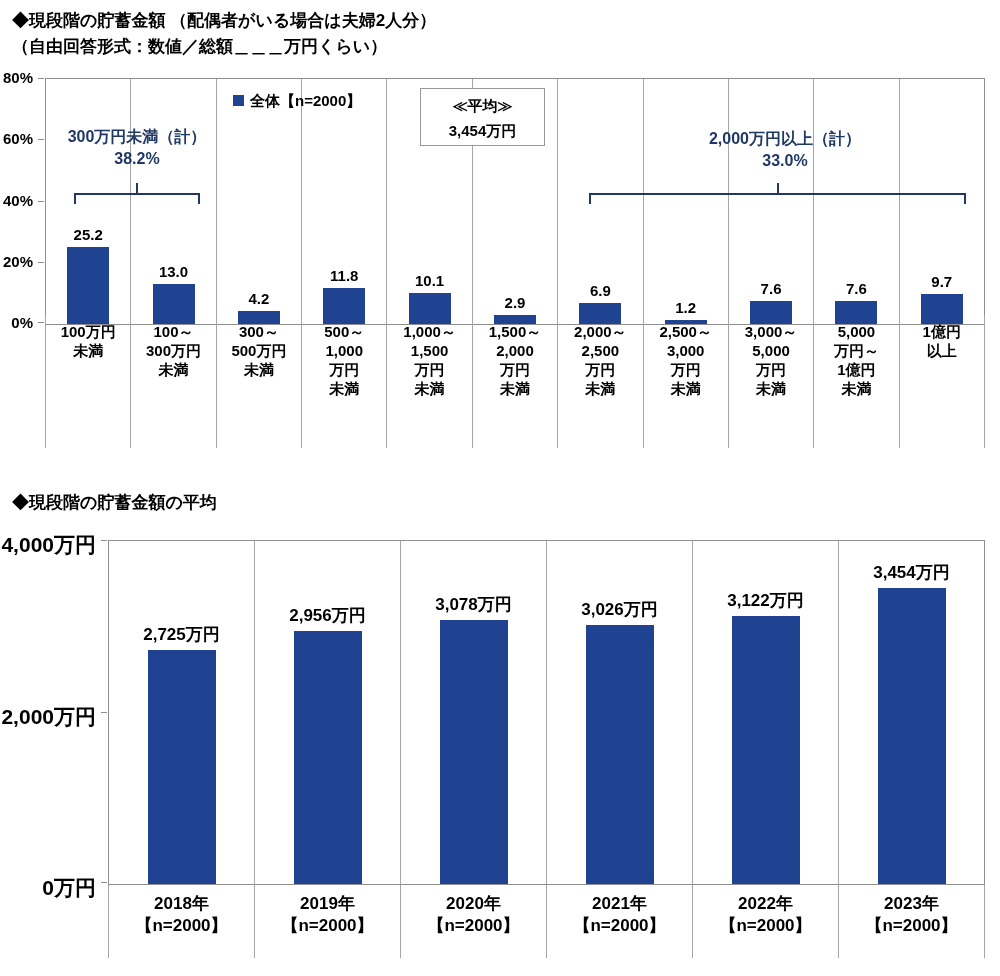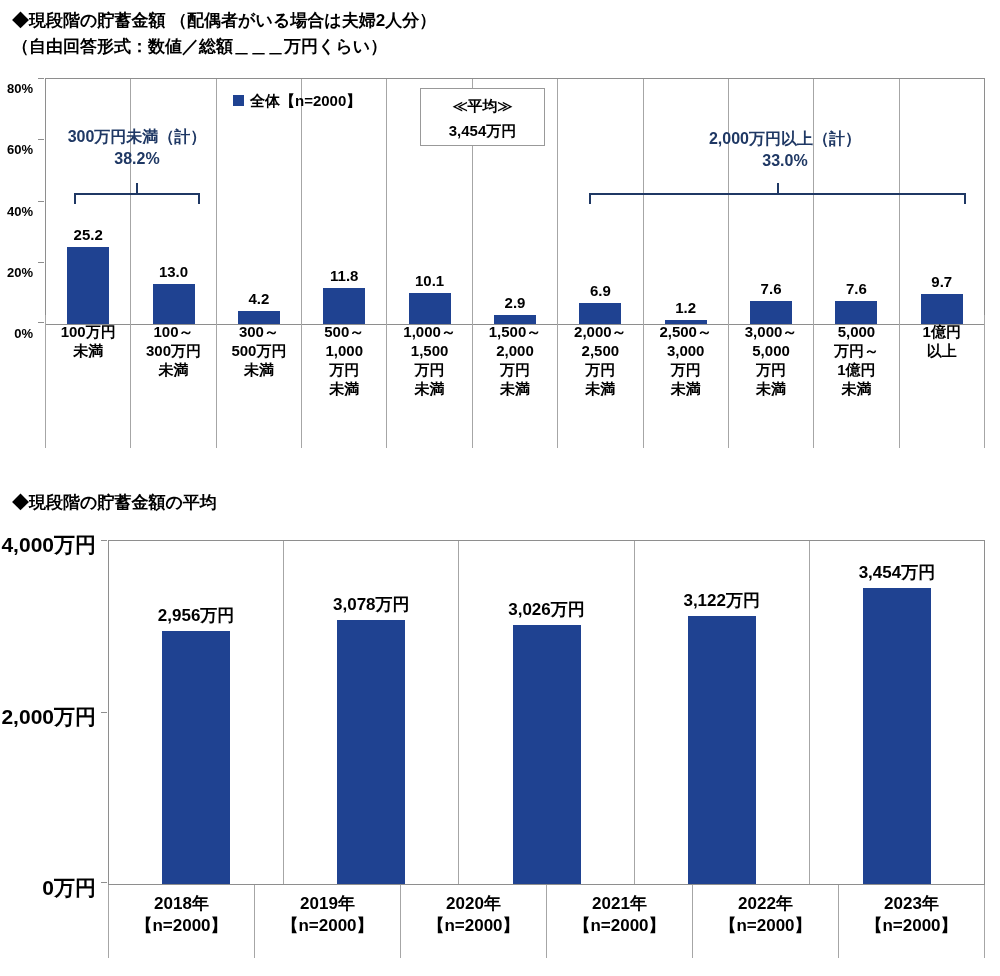--- a/index.html
+++ b/index.html
@@ -64,21 +64,21 @@
   }
 
   
   #chart1 { left: 0; top: 78px; width: 986px; height: 380px; }
   #chart1 .plot { left: 45px; width: 940px; height: 247px; }
   #chart1 .yaxis { width: 45px; height: 247px; }
   #chart1 .cats { left: 45px; top: 237px; width: 940px; height: 133px; }
   #chart1 .bar { width: 42px; }
   #chart1 .bar-label { font-size: 15px; }
   #chart1 .cat { font-size: 15px; line-height: 19px; padding-top: 7px; }
-  #chart1 .ylab { font-size: 13px; margin-top: 12px; }
+  #chart1 .ylab { font-size: 15px; }
 
   
   #chart2 { left: 0; top: 540px; width: 986px; height: 418px; }
   #chart2 .plot { left: 108px; width: 877px; height: 345px; }
   #chart2 .yaxis { width: 108px; height: 345px; }
   #chart2 .cats { left: 108px; top: 345px; width: 877px; height: 73px; }
   #chart2 .bar { width: 68px; }
   #chart2 .bar-label { font-size: 17px; }
   #chart2 .cat { font-size: 17px; line-height: 22px; padding-top: 8px; }
   #chart2 .ylab { font-size: 21px; }
@@ -260,20 +260,24 @@
     <div class="yaxis">
         <div class="ylab" style="top: 334px;">0万円</div>
         <div class="ytick" style="top: 342px;"></div>
         <div class="ylab" style="top: 162.5px;">2,000万円</div>
         <div class="ytick" style="top: 171.5px;"></div>
         <div class="ylab" style="top: -9px;">4,000万円</div>
         <div class="ytick" style="top: 0px;"></div>
       </div>
     <div class="plot">
         <div class="cell">
+          <div class="bar-label" style="bottom: calc(68.125% + 4px);">2,725万円</div>
+          <div class="bar" style="height: 68.125%;"></div>
+        </div>
+        <div class="cell">
           <div class="bar-label" style="bottom: calc(73.9% + 4px); margin-top: 12px;">2,956万円</div>
           <div class="bar" style="height: 73.9%;"></div>
         </div>
         <div class="cell">
           <div class="bar-label" style="bottom: calc(76.95% + 4px);">3,078万円</div>
           <div class="bar" style="height: 76.95%;"></div>
         </div>
         <div class="cell">
           <div class="bar-label" style="bottom: calc(75.65% + 4px);">3,026万円</div>
           <div class="bar" style="height: 75.65%;"></div>

